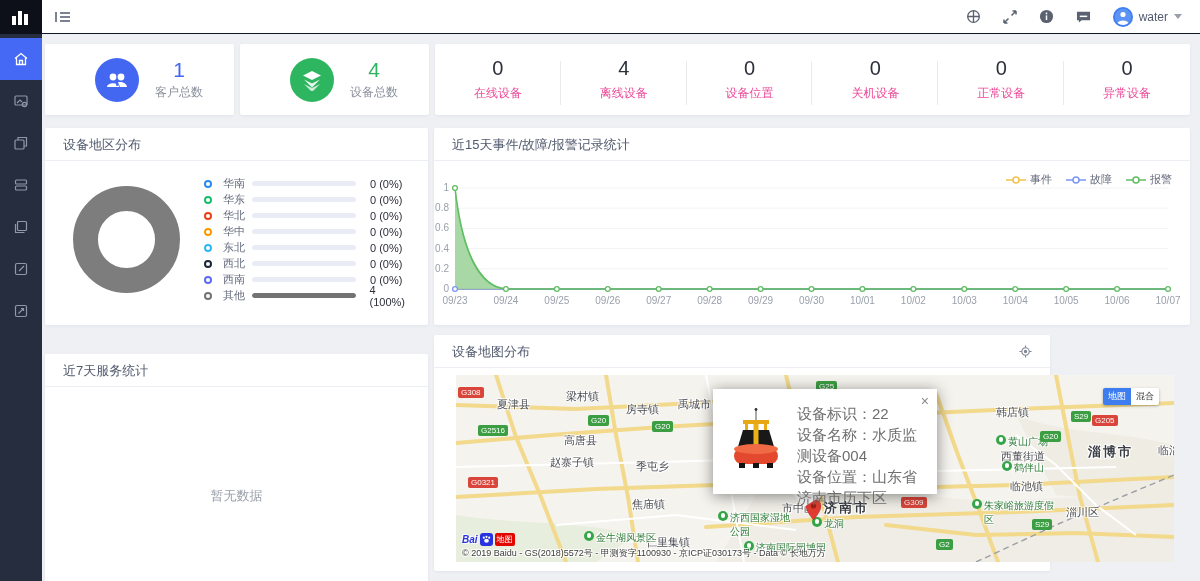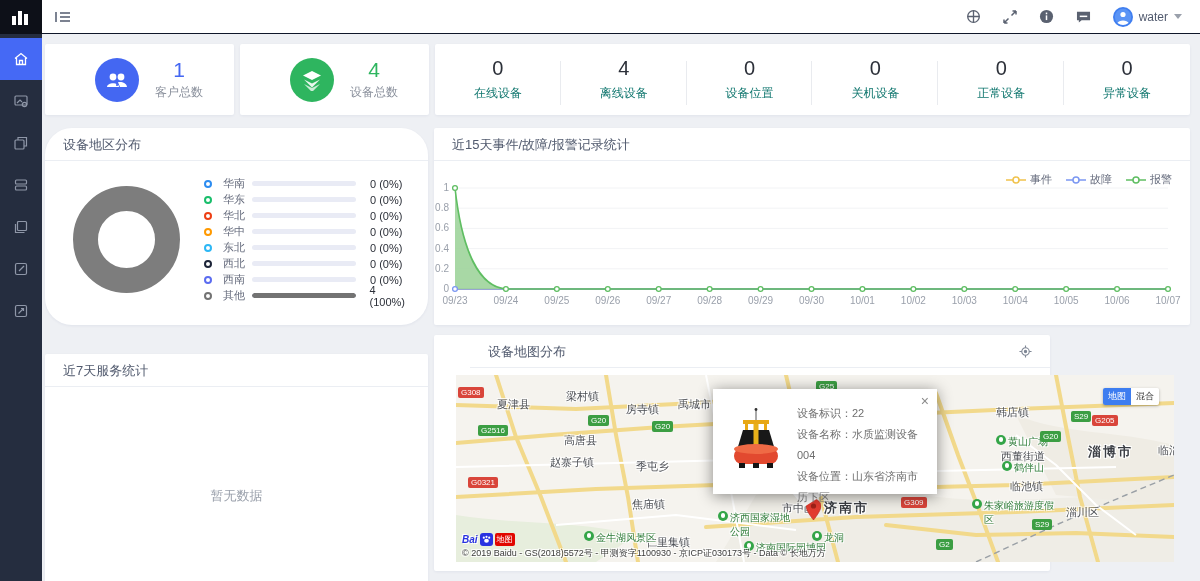--- a/index.html
+++ b/index.html
@@ -37,44 +37,44 @@
   .bc-blue { background:#4467f2; } .bc-green { background:#2eb55f; }
   .stat-main { display:flex; flex-direction:column; align-items:center; gap:2px; }
   .stat-main .num { font-size:21px; }
   .num-blue { color:#4467f2; } .num-green { color:#2eb55f; }
   .stat-main .lbl { font-size:12px; color:#8a909c; }
 
   .c-stats { left:435px; top:44px; width:755px; height:71px; display:flex; align-items:center; }
   .stat-cell { flex:1; display:flex; flex-direction:column; align-items:center; gap:5px; position:relative; }
   .stat-cell:not(:last-child)::after { content:""; position:absolute; right:0; top:4px; height:44px; width:1px; background:#e9ebef; }
   .stat-cell .v { font-size:20px; color:#2c3039; }
-  .stat-cell .l { font-size:12px; color:#0f766e; }
+  .stat-cell .l { font-size:12px; color:#ec4899; }
 
   
-  .c-region { left:45px; top:128px; width:383px; height:197px;border-radius:27px; }
+  .c-region { left:45px; top:128px; width:383px; height:197px; }
   .region-body { display:flex; align-items:center; padding:14px 14px 10px 28px; }
   .donut { width:107px; height:107px; border-radius:50%; border:25px solid #7d7d7d; }
   .region-legend { margin-left:24px; flex:1; }
   .legend-row { display:flex; align-items:center; height:15px; margin:1px 0; cursor:pointer; }
   .ring { width:8px; height:8px; border-radius:50%; border:2px solid #999; margin-right:4px; flex:none; }
   .lg-label { font-size:11px; color:#62687a; width:36px;text-align:center; }
   .lg-track { width:104px; height:5px; border-radius:3px; background:#e9ebf5; overflow:hidden; margin-right:14px; }
   .lg-fill { height:100%; border-radius:3px; }
   .lg-val { font-size:11px; color:#2c3039; }
 
   .c-events { left:434px; top:128px; width:756px; height:197px; }
   .chart-legend { position:absolute; right:18px; top:44px; display:flex; gap:14px; }
   .cl-item { display:flex; align-items:center; gap:4px; font-size:11px; color:#62687a; cursor:pointer; }
   .events-chart { position:absolute; left:0; top:52px; }
 
   
   .c-service { left:45px; top:354px; width:383px; height:236px; }
   .empty-text { text-align:center; margin-top:100px; font-size:13px; color:#9aa0ab; }
 
-  .c-map { left:434px; top:335px; width:616px; height:236px;padding-left:36px; }
+  .c-map { left:434px; top:335px; width:616px; height:236px; }
   .map { position:absolute; left:22px; top:40px; width:718px; height:187px; background:#f5f3ee; overflow:hidden; cursor:grab; }
   .map svg.roads { position:absolute; left:0; top:0; }
   .m-label { position:absolute; font-size:11px; color:#4c4f55; white-space:nowrap;
     text-shadow:1px 1px 0 #fff,-1px -1px 0 #fff,1px -1px 0 #fff,-1px 1px 0 #fff; }
   .m-label.big { font-size:13px; font-weight:bold; letter-spacing:2px; color:#3b3e44; }
   .m-poi { position:absolute; display:flex; align-items:flex-start; gap:2px; font-size:10px; color:#2f7d3a;
     text-shadow:1px 1px 0 #fff,-1px -1px 0 #fff,1px -1px 0 #fff,-1px 1px 0 #fff; }
   .poi-dot { width:10px; height:10px; border-radius:50%; background:#34a548; flex:none; position:relative; }
   .poi-dot::after { content:""; position:absolute; left:3px; top:2px; width:4px; height:5px; background:#fff; border-radius:2px; }
   .m-badge { position:absolute; font-size:8px; color:#fff; padding:1px 3px; border-radius:2px; line-height:9px; }
@@ -85,21 +85,21 @@
   .map-ctl { font-size:9px; padding:2px 5px; cursor:pointer; }
   .map-ctl.on { background:#3d7df0; color:#fff; }
   .map-ctl.off { background:#fff; color:#333; }
 
   .marker-pin { position:absolute; left:350px; top:124px; width:15px; height:21px; z-index:4; }
   .popup { position:absolute; left:257px; top:14px; width:224px; height:105px; background:#fff;
     box-shadow:0 2px 14px rgba(0,0,0,.45); z-index:5; display:flex; padding:14px 10px 8px 16px; }
   .popup-tail { position:absolute; left:336px; top:118px; width:0; height:0; z-index:5;
     border-left:12px solid transparent; border-right:22px solid transparent; border-top:14px solid #fff; }
   .popup-close { position:absolute; right:8px; top:4px; font-size:14px; color:#8a8a8a; cursor:pointer; }
-  .popup-fields { margin-left:14px; font-size:11px; color:#6e6e6e; line-height:21px; width:126px; }
+  .popup-fields { margin-left:14px; font-size:15px; color:#6e6e6e; line-height:21px; width:126px; }
 
   .map-logo { position:absolute; left:6px; bottom:16px; display:flex; align-items:center; gap:2px; z-index:6; }
   .logo-bai { font-size:10px; font-weight:bold; color:#2932e1; font-style:italic;
     text-shadow:1px 1px 0 #fff,-1px -1px 0 #fff; }
   .logo-paw { width:13px; height:13px; background:#2932e1; border-radius:3px; display:flex; align-items:center; justify-content:center; }
   .logo-red { background:#e10600; color:#fff; font-size:8px; padding:1px 2px; border-radius:2px; }
   .map-attrib { position:absolute; left:6px; bottom:2px; font-size:9px; color:#3c3c3c; z-index:6;
     text-shadow:1px 1px 0 #fff,-1px -1px 0 #fff,1px -1px 0 #fff,-1px 1px 0 #fff; }
 </style>
 </head>
@@ -497,21 +497,21 @@
           <span>鹤伴山</span>
         </div>
         <div class="m-poi" style="left: 516px; top: 124px;">
           <span class="poi-dot"></span>
           <span style="max-width: 72px; white-space: normal;">朱家峪旅游度假区</span>
         </div>
         <div class="m-poi" style="left: 288px; top: 166px;">
           <span class="poi-dot"></span>
           <span>济南国际园博园</span>
         </div>
-        <div class="m-poi" style="left: 356px; top: 156px;">
+        <div class="m-poi" style="left: 356px; top: 142px;">
           <span class="poi-dot"></span>
           <span>龙洞</span>
         </div>
         <span class="m-badge r" style="left: 2px; top: 12px;">G308</span>
         <span class="m-badge g" style="left: 22px; top: 50px;">G2516</span>
         <span class="m-badge g" style="left: 132px; top: 40px;">G20</span>
         <span class="m-badge g" style="left: 196px; top: 46px;">G20</span>
         <span class="m-badge r" style="left: 12px; top: 102px;">G0321</span>
         <span class="m-badge g" style="left: 360px; top: 6px;">G25</span>
         <span class="m-badge g" style="left: 615px; top: 36px;">S29</span>

